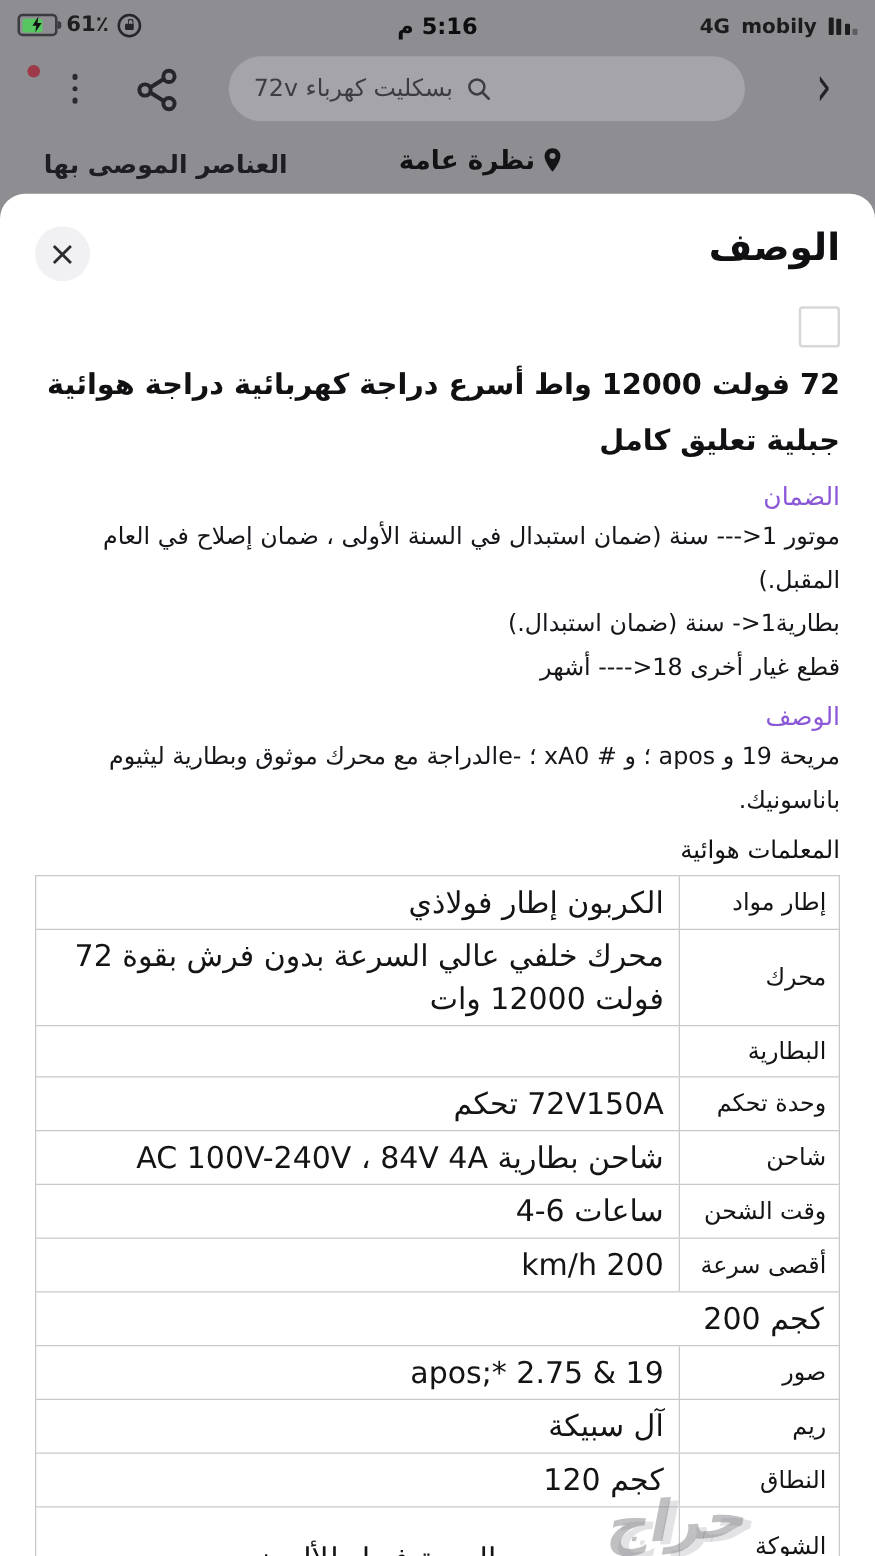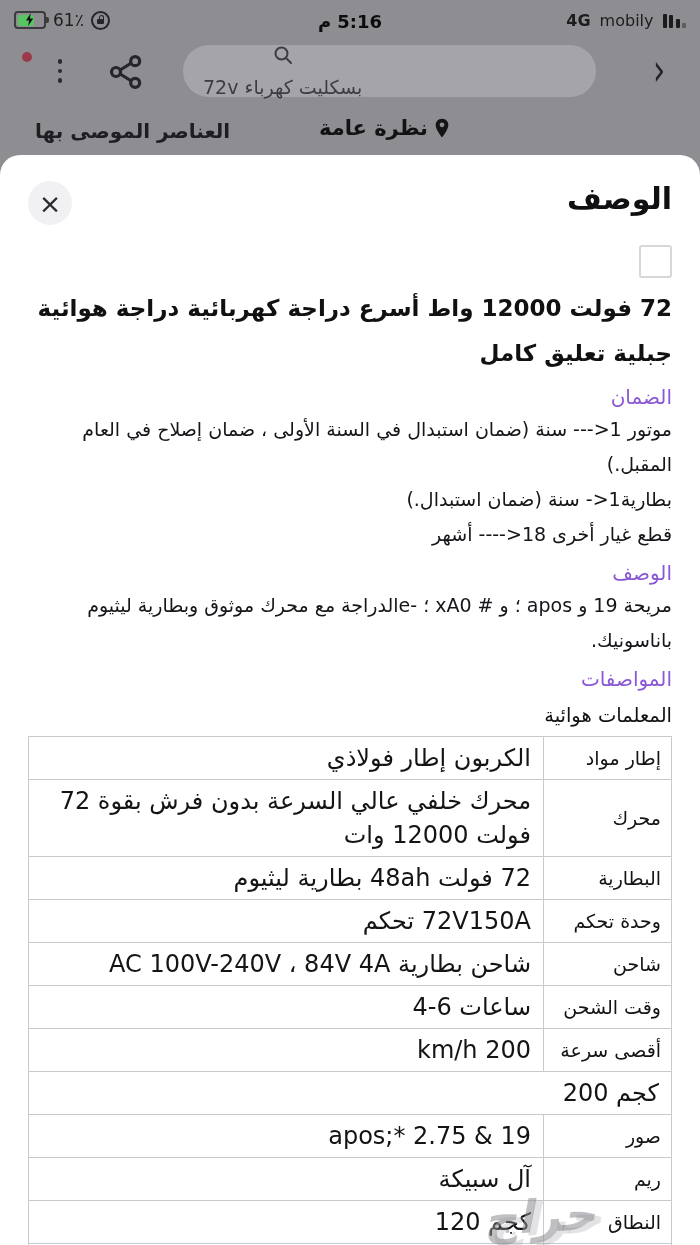--- a/index.html
+++ b/index.html
@@ -7,41 +7,41 @@
          font-family:"DejaVu Sans",sans-serif;color:var(--text,#1b1b1d);}
   
   .top{position:absolute;top:0;left:0;width:700px;height:175px;background:var(--dim_bg,#8e8e92);}
   .statusbar{position:absolute;top:10px;left:0;right:0;height:26px;}
   .sb-left{position:absolute;left:14px;top:0;display:flex;align-items:center;gap:7px;}
   .bat{position:relative;width:28px;height:14px;border:2px solid #3b3b3f;border-radius:4px;}
   .bat-fill{position:absolute;top:1.5px;bottom:1.5px;left:1.5px;width:60%;background:var(--battery_green,#57c560);border-radius:2px;}
   .bat-cap{position:absolute;right:-5px;top:4px;width:3px;height:6px;background:#3b3b3f;border-radius:0 2px 2px 0;}
   .bat-bolt{position:absolute;left:8px;top:0px;width:11px;height:13px;background:#101012;
             clip-path:polygon(62% 0,18% 58%,46% 58%,38% 100%,84% 42%,54% 42%);}
-  .sb-pct{font-size:17px;font-weight:400;color:#1f1f22;}
+  .sb-pct{font-size:17px;font-weight:700;color:#1f1f22;}
   .rotlock{position:relative;width:15px;height:15px;border:2.2px solid #26262a;border-radius:50%;}
   .rotlock::after{content:"";position:absolute;left:4px;top:6px;width:7px;height:5px;background:#26262a;border-radius:1px;}
   .rotlock::before{content:"";position:absolute;left:6px;top:2px;width:3px;height:4px;border:1.6px solid #26262a;border-bottom:none;border-radius:3px 3px 0 0;}
   .sb-time{position:absolute;left:50%;top:1px;transform:translateX(-50%);font-size:18px;font-weight:700;color:#0d0d10;}
   .sb-right{position:absolute;right:14px;top:1px;display:flex;align-items:center;gap:9px;}
   .sb-net{font-size:16px;font-weight:700;color:#1c1c1f;}
-  .sb-carrier{font-size:16px;font-weight:400;color:#1c1c1f;}
+  .sb-carrier{font-size:16px;font-weight:700;color:#1c1c1f;}
   .bars{display:flex;align-items:flex-end;gap:2.5px;height:15px;}
   .bars i{display:block;width:4px;border-radius:1px;background:#1c1c1e;}
   .bars i:nth-child(1){height:14px;} .bars i:nth-child(2){height:13px;}
   .bars i:nth-child(3){height:9px;}  .bars i:nth-child(4){height:5px;background:#5c5c61;}
   
   .searchrow{position:absolute;top:42px;left:0;right:0;height:58px;}
   .notif-dot{position:absolute;left:22px;top:10px;width:10px;height:10px;border-radius:50%;background:#9c3a4a;}
   .kebab{position:absolute;left:50px;top:8px;width:20px;height:42px;display:flex;flex-direction:column;align-items:center;justify-content:center;gap:5px;}
   .kebab i{width:4.5px;height:4.5px;border-radius:50%;background:#2a2a2e;}
   .share-btn{position:absolute;left:106px;top:10px;width:42px;height:40px;}
   .pill{position:absolute;left:183px;right:104px;top:3px;height:52px;border-radius:27px;background:#a5a5a9;
         display:flex;align-items:center;padding:0 20px;box-sizing:border-box;}
-  .pill-inner{display:flex;align-items:center;gap:10px;margin-inline-start:auto;direction:rtl;flex-direction:column;}
+  .pill-inner{display:flex;align-items:center;gap:10px;margin-inline-start:auto;direction:rtl;}
   .pill-text{font-size:19px;color:#3c3c42;}
   .chev{position:absolute;right:34px;top:2px;font-size:36px;color:#232327;line-height:52px;transform:scale(.85,1.25);}
   
   .tabsrow{position:absolute;top:112px;left:0;right:0;height:44px;}
   .tab-overview{position:absolute;right:250px;top:4px;display:flex;direction:rtl;align-items:center;gap:6px;
                 font-size:21px;font-weight:700;color:#121215;}
   .tab-reco{position:absolute;left:35px;top:7px;font-size:20px;font-weight:600;color:#1e1e22;}
   
   .sheet{position:absolute;top:155px;left:0;width:700px;height:1090px;background:#fff;border-radius:20px 20px 0 0;
          padding:0 28px;box-sizing:border-box;z-index:2;direction:rtl;overflow:hidden;}
@@ -153,35 +153,33 @@
     <p class="prod-title">72 فولت 12000 واط أسرع دراجة كهربائية دراجة هوائية جبلية تعليق كامل</p>
 
     <p class="link">الضمان</p>
     <p class="para">موتور ⁦---&gt;1⁩ سنة (ضمان استبدال في السنة الأولى ، ضمان إصلاح في العام المقبل.)</p>
     <p class="para">بطارية⁦-&gt;1⁩ سنة (ضمان استبدال.)</p>
     <p class="para">قطع غيار أخرى ⁦----&gt;18⁩ أشهر</p>
 
     <p class="link">الوصف</p>
     <p class="para">مريحة 19 و apos ؛ و # xA0 ؛ ⁦e-⁩الدراجة مع محرك موثوق وبطارية ليثيوم باناسونيك.</p>
 
-    <p class="link">المواصفات</p>
     <p class="tech-heading">المعلمات هوائية</p>
 
     <div class="spec-table">
         <div class="trow">
           <div class="tlabel" dir="rtl">إطار مواد</div>
           <div class="tvalue" dir="rtl">الكربون إطار فولاذي</div>
         </div>
         <div class="trow">
           <div class="tlabel" dir="rtl">محرك</div>
           <div class="tvalue" dir="rtl">محرك خلفي عالي السرعة بدون فرش بقوة 72 فولت 12000 وات</div>
         </div>
         <div class="trow">
           <div class="tlabel" dir="rtl">البطارية</div>
-          <div class="tvalue" dir="rtl">72 فولت 48ah بطارية ليثيوم</div>
         </div>
         <div class="trow">
           <div class="tlabel" dir="rtl">وحدة تحكم</div>
           <div class="tvalue" dir="rtl">72V150A تحكم</div>
         </div>
         <div class="trow">
           <div class="tlabel" dir="rtl">شاحن</div>
           <div class="tvalue" dir="rtl">شاحن بطارية AC 100V-240V ، 84V 4A</div>
         </div>
         <div class="trow">

